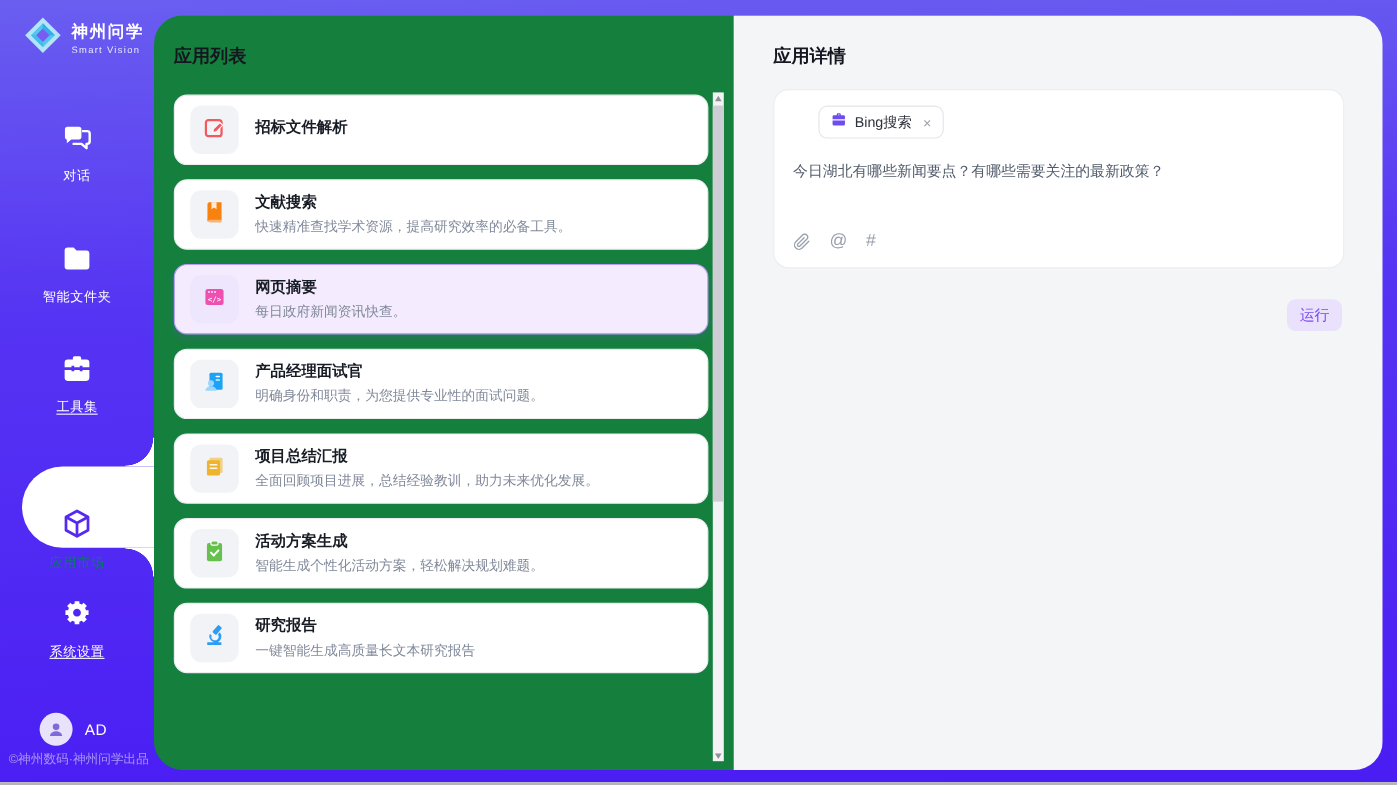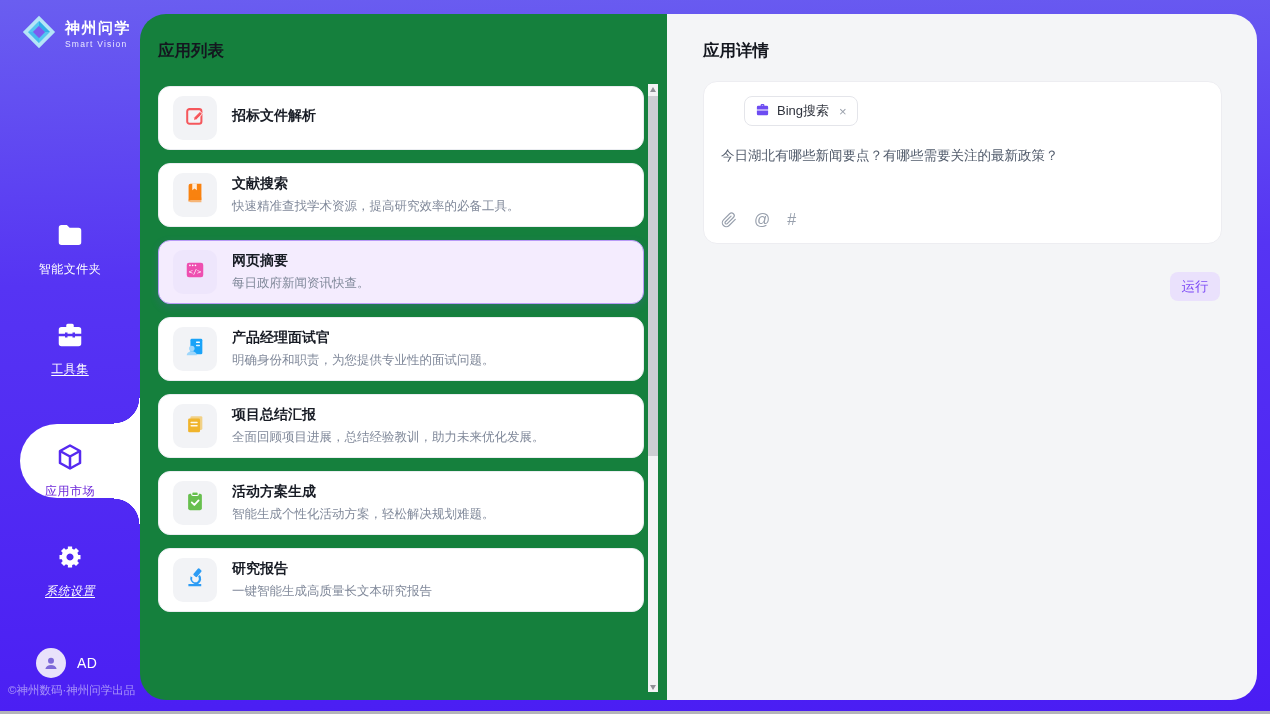--- a/index.html
+++ b/index.html
@@ -16,21 +16,21 @@
   .logo { position:absolute; left:20px; top:13px; display:flex; align-items:center; gap:7px; }
   .logo-text { display:flex; flex-direction:column; }
   .logo-name { font-size:15px; font-weight:700; color:#fff; letter-spacing:1.5px; }
   .logo-sub { font-size:8.5px; color:#e9e7ff; letter-spacing:1.2px; margin-top:1px; }
 
   .nav-item { position:absolute; left:0; width:140px; display:flex; flex-direction:column;
               align-items:center; gap:7px; color:#fff; cursor:pointer; }
   .nav-label { font-size:12px; letter-spacing:.5px; }
   .nav-label.u { text-decoration:underline; text-underline-offset:2px; }
   .nav-chat { top:110px; } .nav-folder { top:220px; } .nav-toolbox { top:320px; }
-  .nav-market { top:442px; z-index:3; color:#6d28d9; } .nav-gear { top:542px;font-style:italic; }
+  .nav-market { top:461px; z-index:3; color:#0f766e; } .nav-gear { top:542px; }
 
   .bubble { position:absolute; left:20px; right:0; top:424px; height:74px; background:#fff;
             border-radius:37px 0 0 37px; z-index:2; }
   .bubble::before { content:''; position:absolute; right:0; top:-26px; width:26px; height:26px;
             background:radial-gradient(circle 26px at 0 0, transparent 0 25px, #fff 25.5px); }
   .bubble::after { content:''; position:absolute; right:0; bottom:-26px; width:26px; height:26px;
             background:radial-gradient(circle 26px at 0 100%, transparent 0 25px, #fff 25.5px); }
 
   .user-row { position:absolute; left:36px; top:648px; display:flex; align-items:center; gap:11px; }
   .avatar { width:30px; height:30px; border-radius:50%; background:#e9e2fb;
@@ -103,20 +103,29 @@
           <polygon points="20,8.5 31.5,20 26.5,20 20,13.5" fill="#2aa9e8" opacity=".85"></polygon>
           <polygon points="20,26.5 13.5,20 8.5,20 20,31.5" fill="#3fb6ec" opacity=".7"></polygon>
         </svg>
       </span>
       <span class="logo-text">
         <span class="logo-name">神州问学</span>
         <span class="logo-sub">Smart Vision</span>
       </span>
     </div>
 
+    <div class="nav-item nav-chat">
+      <span>
+        <svg viewBox="0 0 26 26" width="30" height="30">
+          <path d="M3.5 6.5a2 2 0 0 1 2-2h9a2 2 0 0 1 2 2v6a2 2 0 0 1-2 2h-6l-3.5 3v-3h-.5a2 2 0 0 1-1-2z" fill="#fff"></path>
+          <path d="M9.5 18h7l4 3.4V18h.5a2 2 0 0 0 2-2v-6a2 2 0 0 0-2-2h-4" fill="none" stroke="#fff" stroke-width="1.9" stroke-linejoin="round"></path>
+        </svg>
+      </span>
+      <span class="nav-label">对话</span>
+    </div>
 
     <div class="nav-item nav-folder">
       <span>
         <svg viewBox="0 0 24 24" width="30" height="30">
           <path d="M3 6.2A2.2 2.2 0 0 1 5.2 4h4.3l2.2 2.2h7.1A2.2 2.2 0 0 1 21 8.4v9.4a2.2 2.2 0 0 1-2.2 2.2H5.2A2.2 2.2 0 0 1 3 17.8z" fill="#fff"></path>
         </svg>
       </span>
       <span class="nav-label">智能文件夹</span>
     </div>
 

